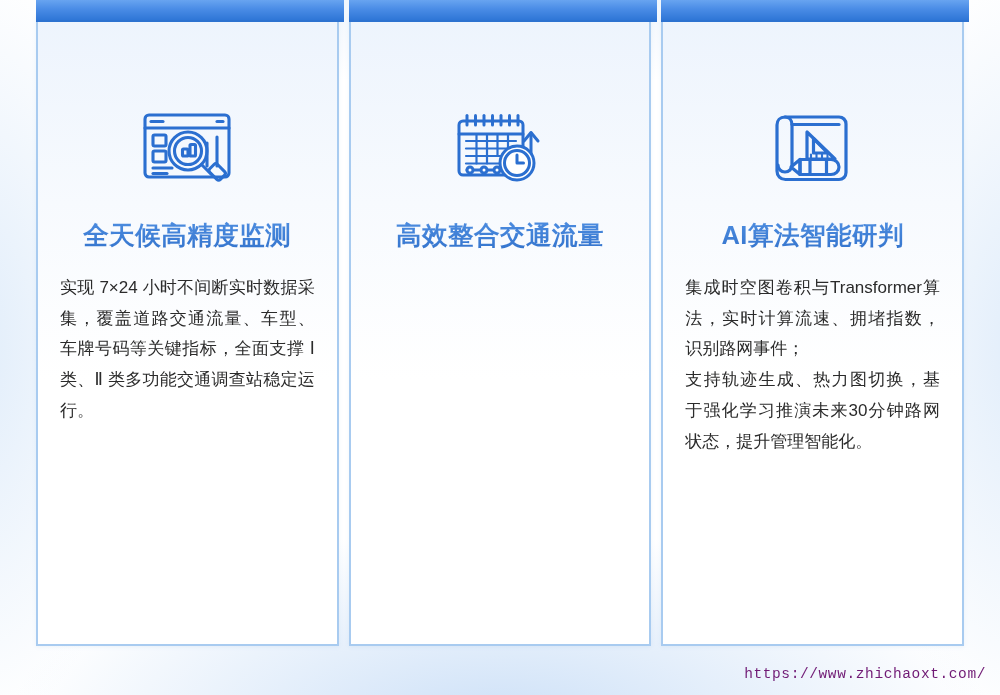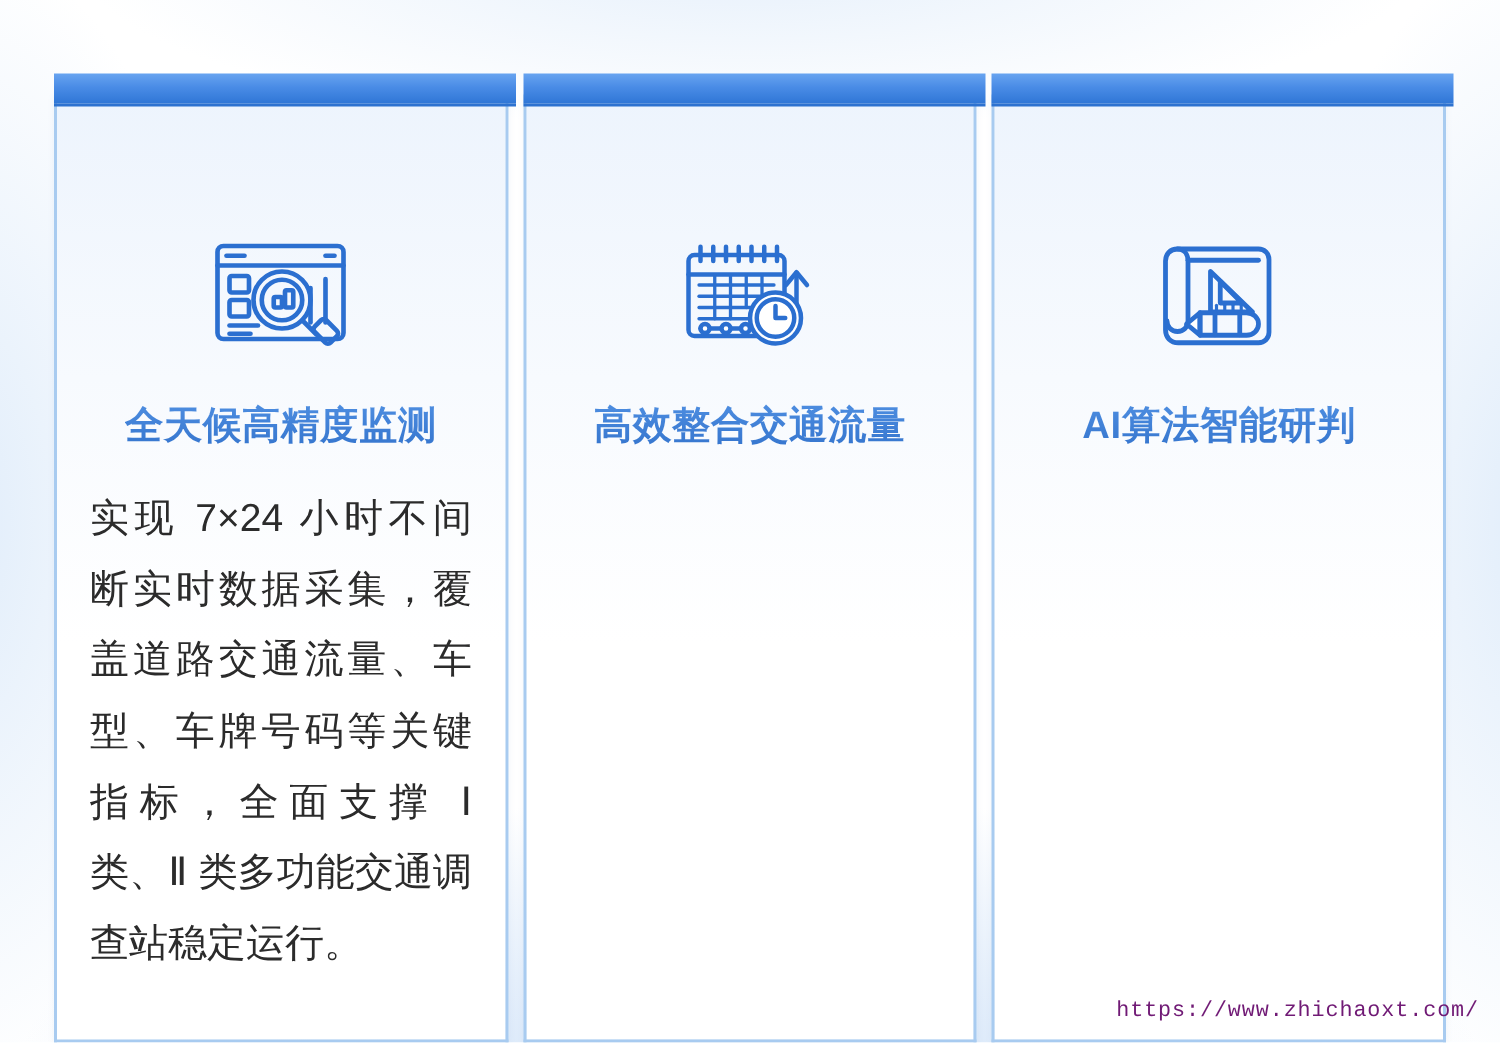--- a/index.html
+++ b/index.html
@@ -29,21 +29,21 @@
     z-index: 0;
   }
 
   #cards-row {
     position: absolute;
     left: 0; top: 0;
     width: 1000px;
     height: 695px;
     display: flex;
     justify-content: space-between;
-    align-items: flex-end;
+    align-items: flex-start;
     padding: 14px 36px 0 36px;
     gap: 10px;
     z-index: 2;
   }
 
   .card {
     position: relative;
     width: 308px;
     height: 632px;
     border: 2px solid #a8cbf0;
@@ -93,21 +93,21 @@
     -webkit-text-fill-color: transparent;
     white-space: nowrap;
     text-align: center;
     line-height: 1.2;
   }
 
   .card-body {
     margin-top: 22px;
     width: 100%;
     color: #2b2b2b;
-    font-size: 26px;
+    font-size: 17px;
     line-height: 1.82;
     text-align: justify;
     text-align-last: left;
     text-justify: inter-character;
     word-break: break-all;
   }
   .card-body p { margin: 0; }
   .card-body p + p { margin-top: 0; }
 
   
@@ -226,18 +226,22 @@
           </g>
           <path d="M22 60 L31 52.5 L31 67.5 Z" fill="#ffffff"></path>
           <path d="M31 52.5 L62 52.5 C66.5 52.5 70 55.8 70 60 C70 64.2 66.5 67.5 62 67.5 L31 67.5 Z"></path>
           <line x1="41" y1="52.8" x2="41" y2="67.2"></line>
           <line x1="57.5" y1="52.8" x2="57.5" y2="67.2"></line>
         </svg>
       </div>
 
       <div class="card-title">AI算法智能研判</div>
 
+      <div class="card-body">
+        <p>集成时空图卷积与Transformer算法，实时计算流速、拥堵指数，识别路网事件；</p>
+        <p>支持轨迹生成、热力图切换，基于强化学习推演未来30分钟路网状态，提升管理智能化。</p>
+      </div>
     </div>
   </div>
 
 </div>
 
 <div class="watermark">https://www.zhichaoxt.com/</div>
 
 </body></html>

